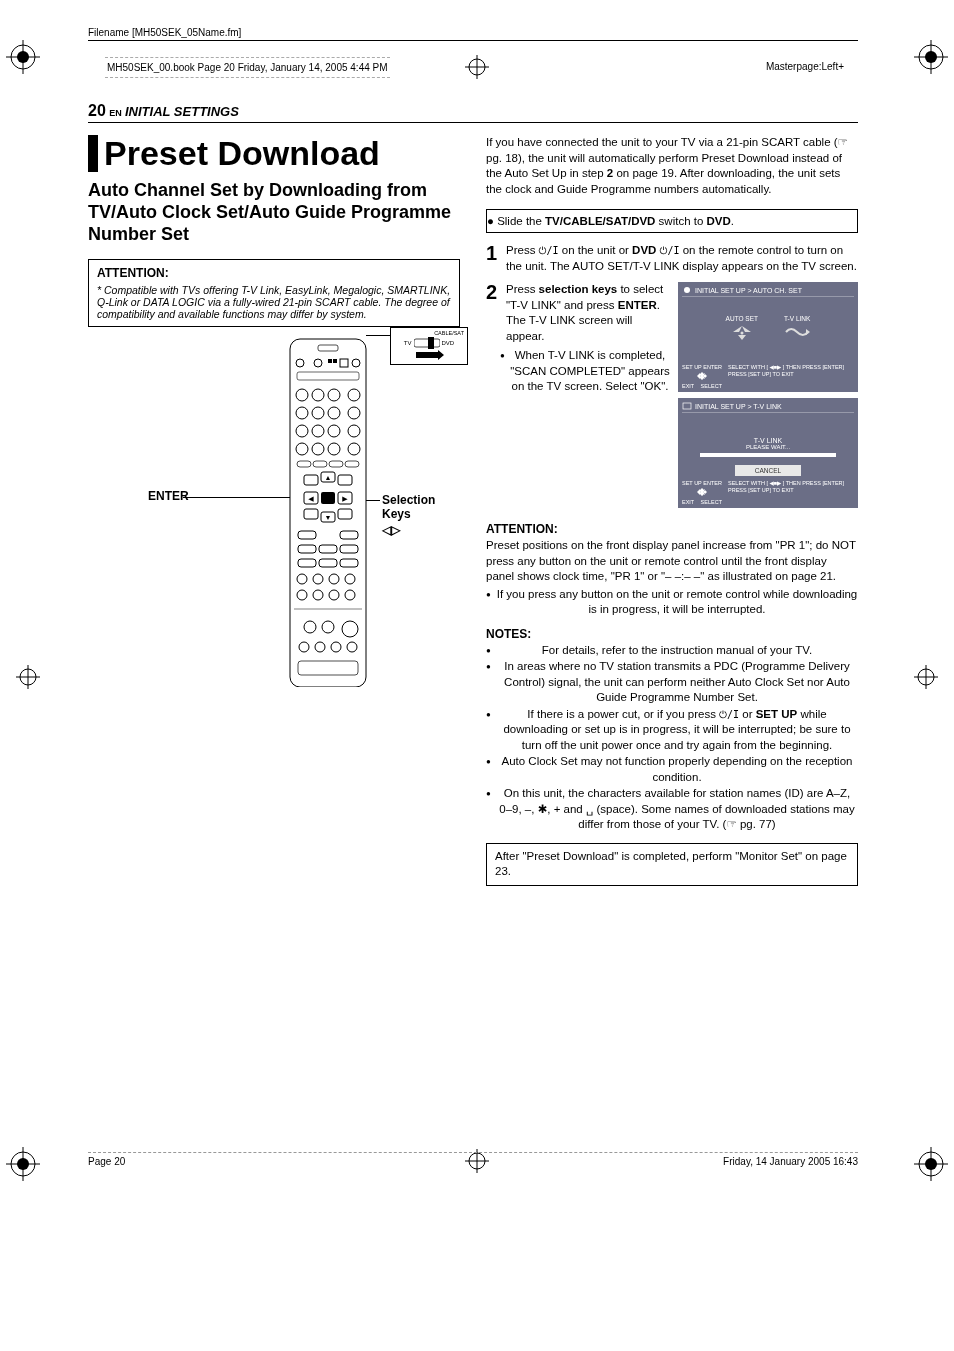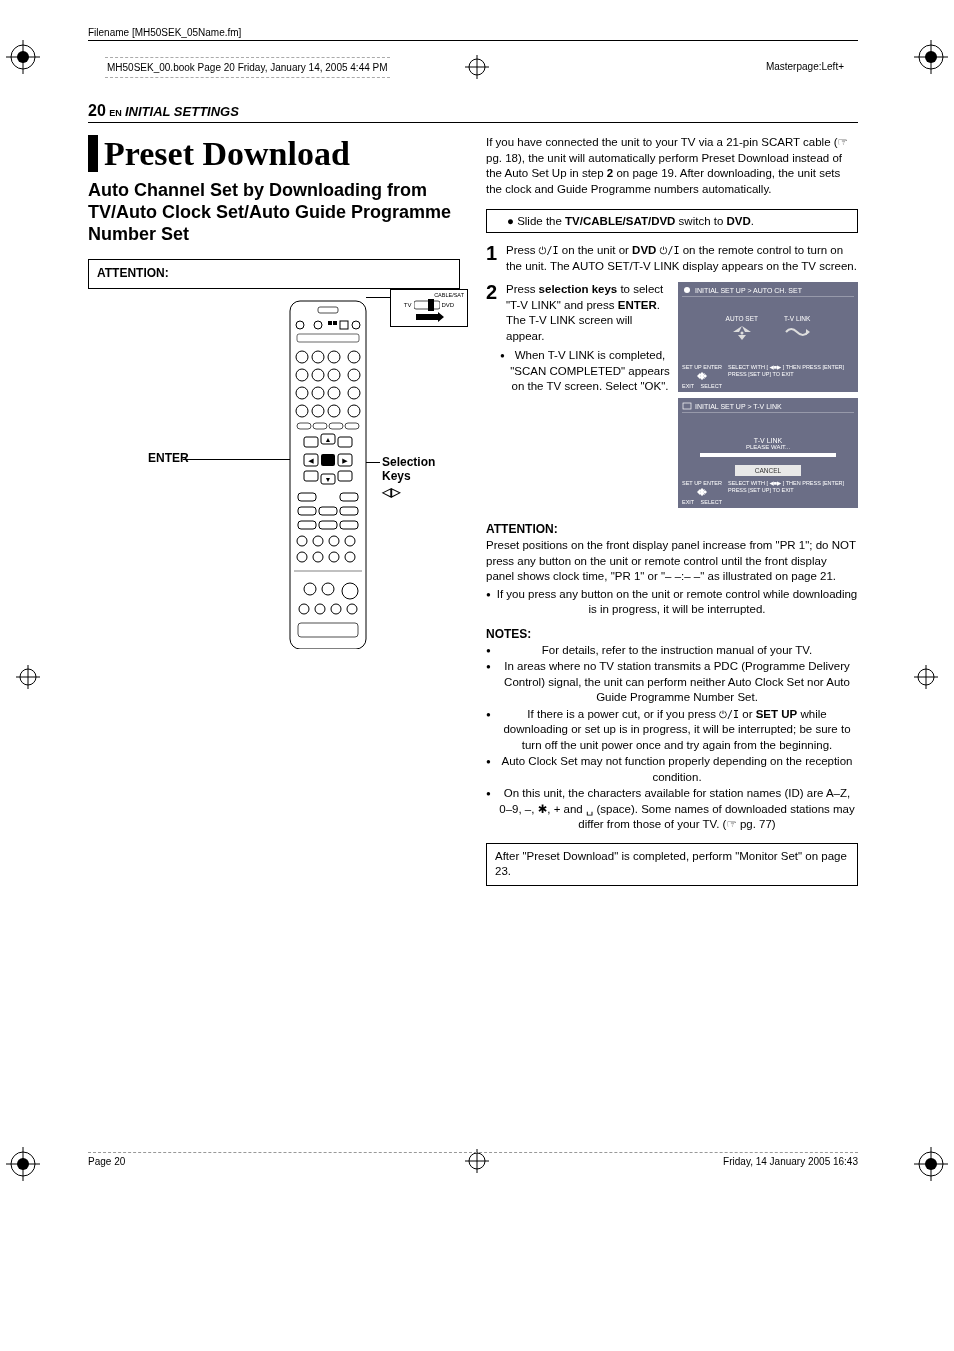--- a/index.html
+++ b/index.html
@@ -65,21 +65,21 @@
   .content {
     position: absolute;
     left: 88px;
     top: 135px;
     width: 770px;
     display: flex;
     gap: 26px;
   }
   .col { flex: 1; min-width:0;}
   h1.big {
-    font-family: Liberation Serif, serif;
+    font-family: Liberation Sans, sans-serif;
     font-stretch: condensed;
     font-size: 34px;
     font-weight: bold;
     margin: 0 0 6px 0;
     border-left: 10px solid #000;
     padding-left: 6px;
     line-height: 1.1;
   }
   h2.sub {
     font-family: "Arial Narrow", Arial, sans-serif;
@@ -121,21 +121,21 @@
     left:200px;
     top:0;
   }
   .intro-right {
     font-size: 11.5px;
     line-height: 1.35;
     margin-bottom: 12px;
   }
   .slide-box {
     border:1px solid #000;
-    padding: 5px 20px;
+    padding: 5px 0;
     font-size: 11.5px;
     margin-bottom: 10px;
   }
   .step { display:flex; gap:6px; font-size:11.5px; margin-bottom:8px; }
   .step .num { font-size:20px; font-weight:bold; color:#000; font-family: Arial; line-height:1; min-width:14px;}
   .step .txt { line-height:1.35; }
   .step2-row { display:flex; gap:8px; }
   .step2-text { flex:1; font-size:11.5px; line-height:1.35;}
   .tv-screens { width:180px; }
   .tv-screen {
@@ -270,20 +270,21 @@
   </div>
 
   <div class="content">
 
     <div class="col">
       <h1 class="big">Preset Download</h1>
       <h2 class="sub">Auto Channel Set by Downloading from TV/Auto Clock Set/Auto Guide Programme Number Set</h2>
 
       <div class="attention-box">
         <div class="attention-label">ATTENTION:</div>
+        <span class="ital">* Compatible with TVs offering T-V Link, EasyLink, Megalogic, SMARTLINK, Q-Link or DATA LOGIC via a fully-wired 21-pin SCART cable. The degree of compatibility and available functions may differ by system.</span>
       </div>
 
       <div class="remote-wrap">
         <div class="remote-label-enter">ENTER</div>
         <div style="position:absolute;left:95px;top:160px;width:108px;border-top:1px solid #000;"></div>
 
         <div class="remote-label-selk">
           <span>Selection Keys</span>
           <div style="font-size:12px;margin-top:2px;">◁▷</div>
         </div>

